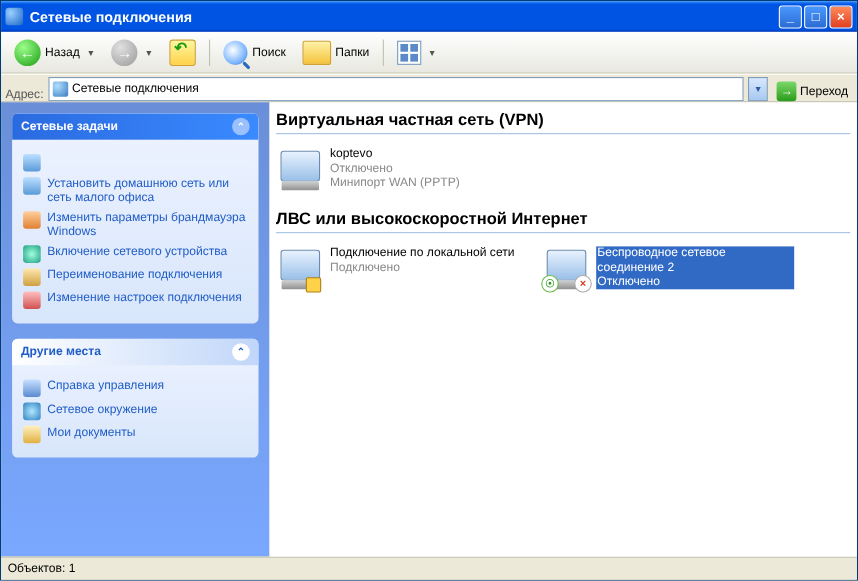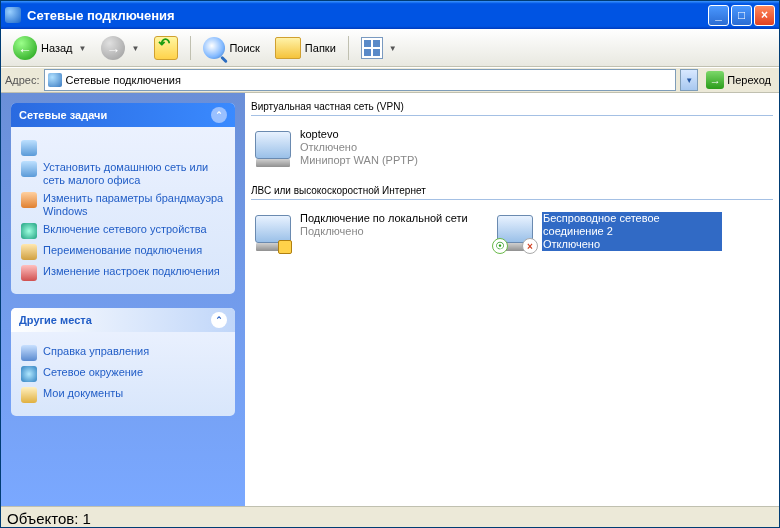--- a/index.html
+++ b/index.html
@@ -23,53 +23,53 @@
 .fwd-grey{background:radial-gradient(circle at 35% 30%,#e0e0e0,#9a9a9a)}
 .disabled{color:#9a9a9a}
 .drop-arr{font-size:8px;color:#555;margin-left:2px}
 .up-icon{width:22px;height:22px;background:linear-gradient(to bottom,#fff6a0,#ffd24a);border:1px solid #d0a030;border-radius:3px;position:relative}
 .up-icon::after{content:"↶";position:absolute;top:-2px;left:3px;color:#1a9c12;font-size:14px;font-weight:bold}
 .search-icon{width:22px;height:22px;background:radial-gradient(circle at 40% 40%,#fff,#80b8ff 60%,#2a6cc0);border-radius:50%;position:relative}
 .search-icon::after{content:"";position:absolute;width:8px;height:3px;background:#2a6cc0;bottom:-2px;right:-3px;transform:rotate(45deg);border-radius:2px}
 .folder-icon{width:24px;height:20px;background:linear-gradient(to bottom,#fff2a8,#f5c33b);border-radius:2px;border:1px solid #d0a030}
 .views-icon{width:22px;height:22px;background:#fff;border:1px solid #7a9ac0;display:grid;grid-template-columns:1fr 1fr;grid-template-rows:1fr 1fr;gap:2px;padding:2px;box-sizing:border-box}
 .views-icon span{background:#5a8ac8}
-.addr-bar{height:24px;display:flex;align-items:center;padding:0 4px;background:#ece9d8;border-top:1px solid #fff;border-bottom:1px solid #c0c0b0;gap:4px}
+.addr-bar{height:24px;display:flex;align-items:flex-end;padding:0 4px;background:#ece9d8;border-top:1px solid #fff;border-bottom:1px solid #c0c0b0;gap:4px}
 .addr-bar label{color:#555}
 .addr-field{flex:1;height:20px;background:#fff;border:1px solid #7f9db9;display:flex;align-items:center;padding:0 3px;gap:4px}
 .addr-field .mini{width:14px;height:14px;background:radial-gradient(circle at 30% 30%,#b0e0ff,#3a7ac0);border-radius:2px}
 .addr-drop{width:16px;height:20px;background:linear-gradient(to bottom,#d8e8ff,#a8c8f0);border:1px solid #7f9db9;display:flex;align-items:center;justify-content:center;font-size:8px;color:#2a5ca8}
 .go-btn{display:flex;align-items:center;gap:3px;padding:0 4px}
 .go-ico{width:18px;height:18px;background:linear-gradient(to bottom,#7cd86a,#2a9c1a);border-radius:3px;display:flex;align-items:center;justify-content:center;color:#fff;font-size:11px}
 .body{flex:1;display:flex;min-height:0}
 .sidebar{width:244px;background:linear-gradient(to bottom,#6a8fd8,#7aa8ff);padding:10px;box-sizing:border-box;overflow:auto}
 .panel{background:linear-gradient(to bottom,#eef3ff,#d8e6fb);border-radius:5px;margin-bottom:14px;overflow:hidden}
 .panel-hd{height:24px;background:linear-gradient(to right,#fff,#c0d6f9);display:flex;align-items:center;padding:0 8px;font-weight:bold;color:#215dc6;font-size:11px}
 .panel-hd.dark{background:linear-gradient(to right,#2a6ae0,#3a8aff);color:#fff}
 .panel-hd .chev{margin-left:auto;width:16px;height:16px;border-radius:50%;background:#fff;color:#215dc6;display:flex;align-items:center;justify-content:center;font-size:9px}
 .panel-hd.dark .chev{background:#9ac0ff;color:#fff}
 .panel-body{padding:8px 10px}
 .task{display:flex;align-items:flex-start;gap:6px;color:#215dc6;margin:5px 0;cursor:pointer;line-height:13px}
 .task .tico{width:16px;height:16px;flex-shrink:0;border-radius:3px}
 .content{flex:1;background:#fff;overflow:auto;position:relative}
-.group-hd{padding:8px 6px 3px;font-weight:normal;font-size:10px}
+.group-hd{padding:8px 6px 3px;font-weight:bold;font-size:15px}
 .group-hd .line{height:1px;background:#a4c0e4;margin-top:3px}
 .items-row{display:flex;flex-wrap:wrap;padding:6px 4px;gap:8px}
 .conn{display:flex;width:228px;align-items:flex-start;gap:6px;padding:3px}
 .conn .big-ico{width:42px;height:40px;flex-shrink:0;position:relative}
 .dev{width:34px;height:26px;background:linear-gradient(to bottom,#e8f2ff,#9ac0e8);border:1px solid #6a8ab0;border-radius:3px;position:absolute;top:3px;left:3px}
 .dev::after{content:"";position:absolute;width:34px;height:8px;background:linear-gradient(to bottom,#d0d0d0,#909090);bottom:-9px;left:0;border-radius:1px}
 .overlay-x{position:absolute;bottom:-2px;right:-2px;width:14px;height:14px;border-radius:50%;background:#fff;border:1px solid #aaa;color:#d04020;display:flex;align-items:center;justify-content:center;font-size:10px;font-weight:bold}
 .overlay-sig{position:absolute;bottom:-2px;left:-2px;width:14px;height:14px;border-radius:50%;background:#fff;border:1px solid #6aba4a;color:#2a9c1a;display:flex;align-items:center;justify-content:center;font-size:9px}
 .overlay-lock{position:absolute;bottom:-2px;right:2px;width:12px;height:12px;background:#ffd24a;border:1px solid #b08010;border-radius:2px}
 .conn .txt{font-size:11px;line-height:13px}
 .conn .txt .name{color:#000}
 .conn .txt .sub{color:#888}
 .conn.selected .txt .name,.conn.selected .txt .sub{background:#316ac5;color:#fff;padding:0 1px}
-.status{height:20px;border-top:1px solid #c0c0b0;background:#ece9d8;display:flex;align-items:flex-end;padding:0 6px;font-size:15px}
+.status{height:20px;border-top:1px solid #c0c0b0;background:#ece9d8;display:flex;align-items:center;padding:0 6px;font-size:11px}
 </style>
 </head>
 <body>
 
 <div class="window">
 
   <div class="title-bar">
     <div class="sys-icon"></div>
     <div class="title-text">Сетевые подключения</div>
     <div class="win-btns">

